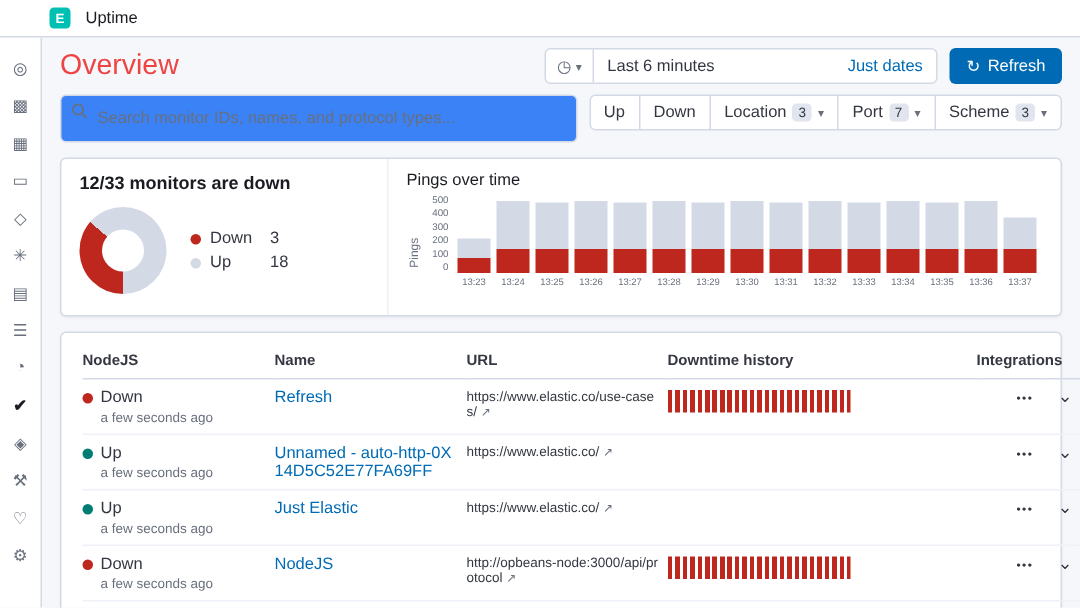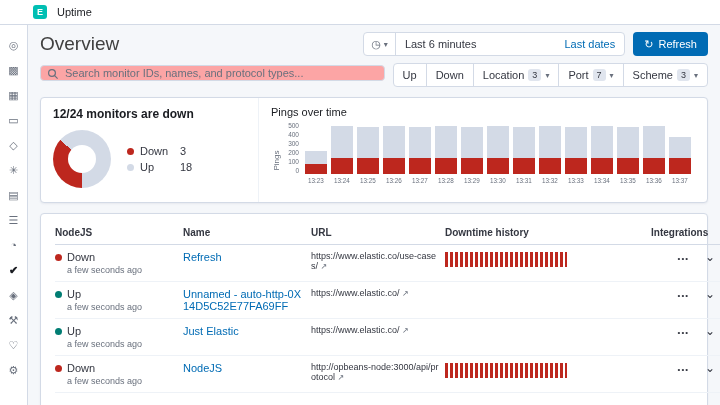--- a/index.html
+++ b/index.html
@@ -17,37 +17,37 @@
   .layout { position:absolute; top:25px; left:0; right:0; bottom:0; display:flex; }
   .sidebar { width:28px; background:#fff; border-right:1px solid #D3DAE6;
     display:flex; flex-direction:column; align-items:center; padding-top:10px; gap:5px; }
   .side-icon { width:20px; height:20px; display:flex; align-items:center; justify-content:center;
     font-size:11px; color:#69707D; cursor:pointer; border-radius:3px; }
   .side-icon.active { color:#1A1C21; font-weight:bold; }
   .main { flex:1; padding:7px 12px; overflow:hidden; }
 
   
   .header-row { display:flex; align-items:center; justify-content:space-between; margin-bottom:7px; }
-  .page-title { font-size:19px; font-weight:500; color:#404040; }
+  .page-title { font-size:19px; font-weight:500; color:#ef4444; }
   .controls { display:flex; align-items:center; gap:8px; }
   .datepicker { display:flex; align-items:center; width:262px; height:24px; background:#fff;
     border:1px solid #D3DAE6; border-radius:4px; font-size:11px; }
   .dp-left { display:flex; align-items:center; gap:3px; padding:0 7px; height:100%;
     border-right:1px solid #D3DAE6; color:#69707D; cursor:pointer; }
   .dp-text { padding:0 9px; color:#343741; cursor:pointer; }
   .dp-showdates { margin-left:auto; padding-right:9px; color:#006BB4; font-weight:500; cursor:pointer; }
   .refresh-btn { height:24px; background:#006BB4; color:#fff; border:none; border-radius:4px;
     font-size:11px; font-weight:500; padding:0 11px; display:flex; align-items:center; gap:5px; cursor:pointer;
     font-family:"Liberation Sans", sans-serif; }
 
   
   .search-row { display:flex; gap:8px; margin-bottom:10px; }
   .search-box { flex:1; position:relative; }
-  .search-box input { width:100%; height:16px; border:1px solid #D3DAE6; border-radius:4px;
-    padding:0 8px 0 24px; font-size:11px; color:#343741; background:#fca5a5;
+  .search-box input { width:100%; height:32px; border:1px solid #D3DAE6; border-radius:4px;
+    padding:0 8px 0 24px; font-size:11px; color:#343741; background:#3b82f6;
     font-family:"Liberation Sans", sans-serif; }
   .search-box input::placeholder { color:#69707D; }
   .search-ic { position:absolute; left:7px; top:5px; }
   .filter-group { display:flex; height:24px; background:#fff; border:1px solid #D3DAE6; border-radius:4px; }
   .filter-btn { display:flex; align-items:center; gap:4px; padding:0 9px; font-size:11px;
     color:#343741; cursor:pointer; border-left:1px solid #D3DAE6; white-space:nowrap; }
   .filter-btn:first-child { border-left:none; }
   .badge { background:#E0E5EE; border-radius:3px; font-size:9px; padding:1px 4px; color:#343741; }
   .chev-sm { font-size:8px; color:#69707D; }
 
@@ -140,21 +140,21 @@
 
     <div class="header-row">
       <div class="page-title">Overview</div>
       <div class="controls">
         <div class="datepicker">
           <div class="dp-left">
             <span>◷</span>
             <span class="chev-sm">▾</span>
           </div>
           <div class="dp-text">Last 6 minutes</div>
-          <div class="dp-showdates">Last dates</div>
+          <div class="dp-showdates">Just dates</div>
         </div>
         <button class="refresh-btn">
           <span>↻</span>
           <span>Refresh</span>
         </button>
       </div>
     </div>
 
     <div class="search-row">
       <div class="search-box">
@@ -184,21 +184,21 @@
         <div class="filter-btn">
           <span>Scheme</span>
           <span class="badge">3</span>
           <span class="chev-sm">▾</span>
         </div>
       </div>
     </div>
 
     <div class="panel snapshot">
       <div class="snap-left">
-        <div class="snap-title">12/24 monitors are down</div>
+        <div class="snap-title">12/33 monitors are down</div>
         <div class="snap-body">
           <div class="donut" style="background: conic-gradient(from 180deg, rgb(189, 39, 30) 0deg, rgb(189, 39, 30) 130.909deg, rgb(211, 218, 230) 130.909deg, rgb(211, 218, 230) 360deg);"></div>
           <div class="legend">
             <div class="legend-row">
               <span class="legend-dot" style="background:#BD271E"></span>
               <span class="legend-label">Down</span>
               <span class="legend-val">3</span>
             </div>
             <div class="legend-row">
               <span class="legend-dot" style="background:#D3DAE6"></span>

